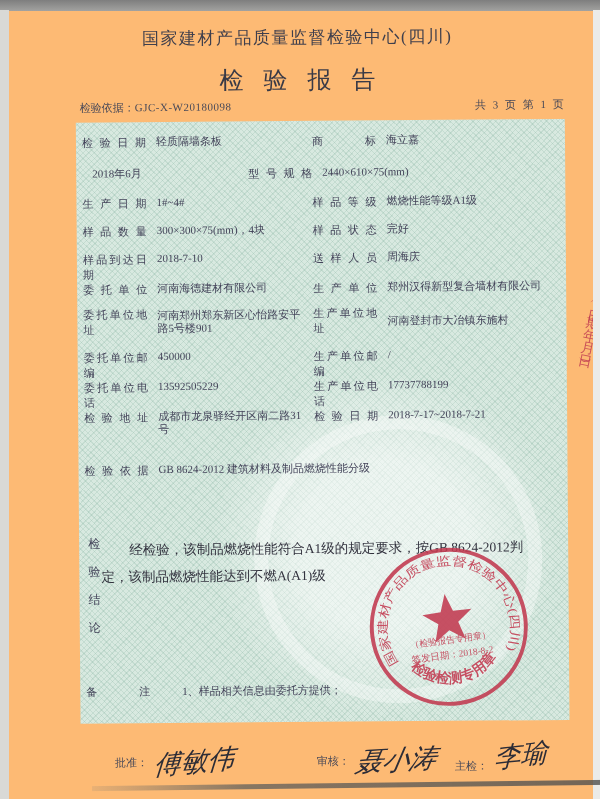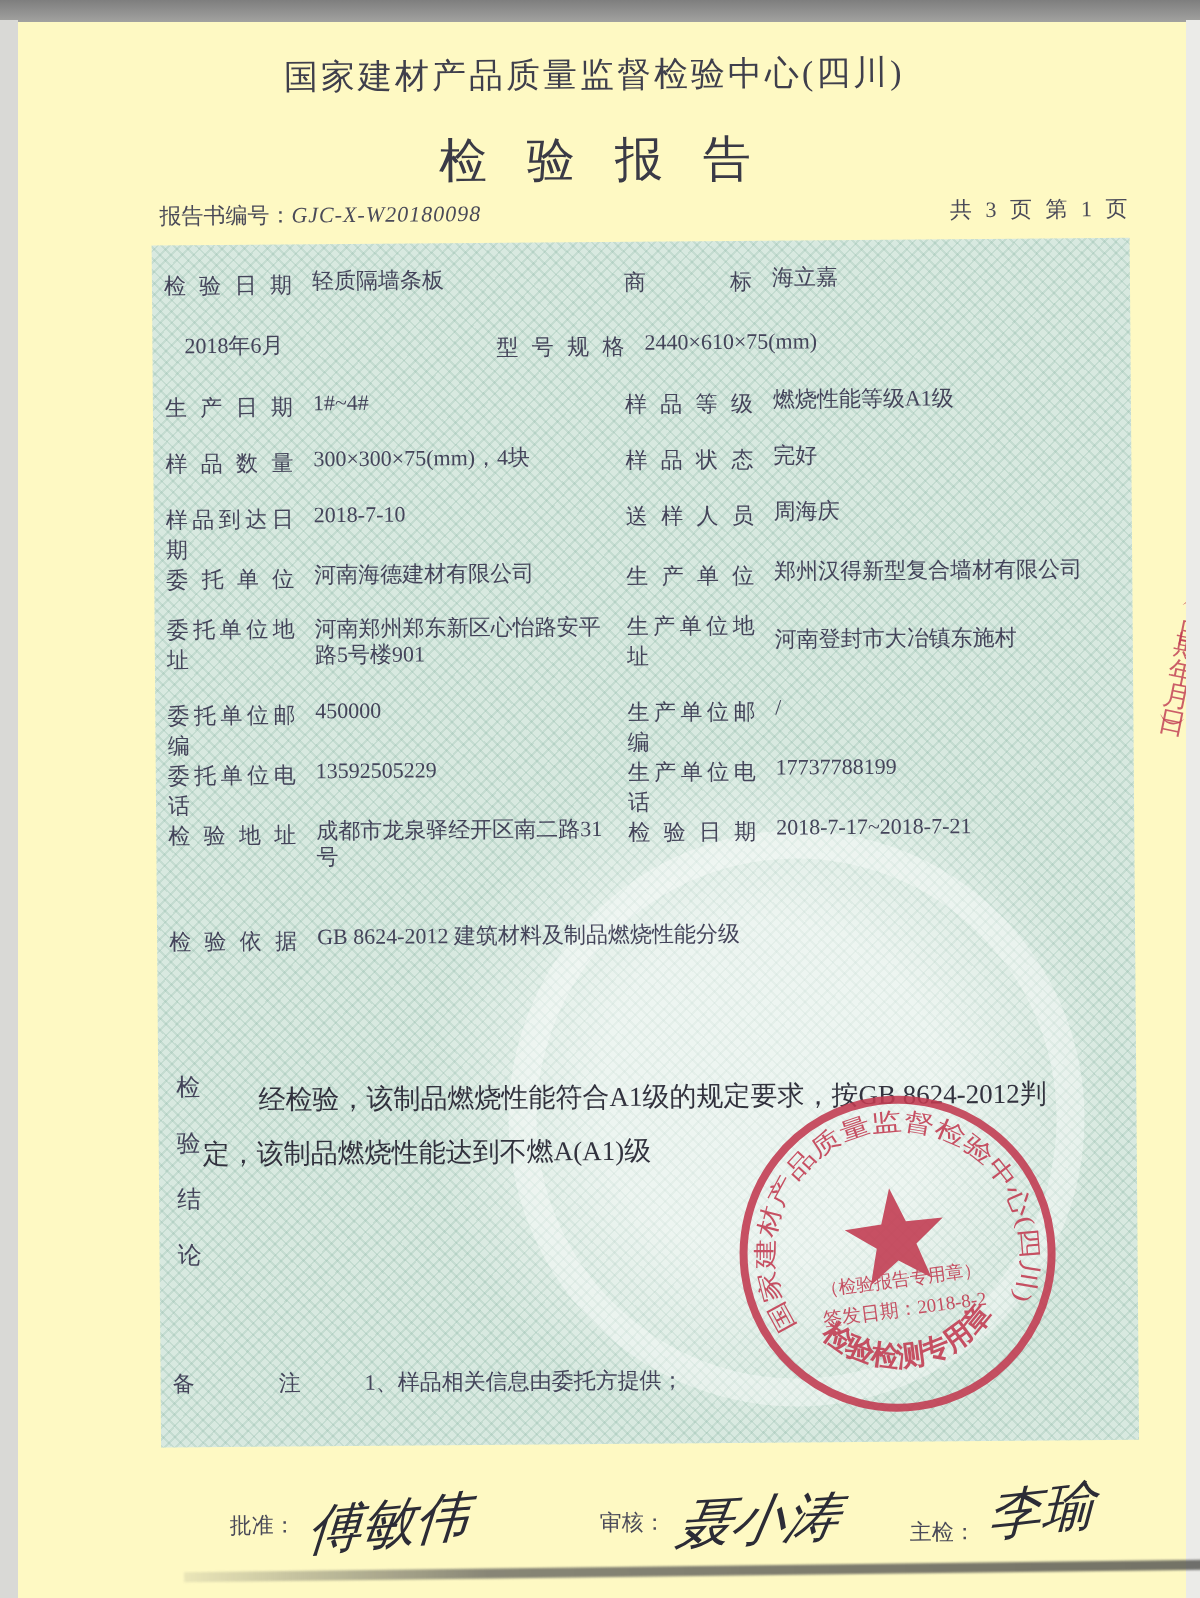--- a/index.html
+++ b/index.html
@@ -1,36 +1,36 @@
 <!DOCTYPE html>
 <html><head>
 <meta charset="utf-8">
 <style>
   html,body{margin:0;padding:0;}
   body{
     width:600px;height:799px;overflow:hidden;position:relative;
     background:#b9b9b5;
     font-family:"Liberation Serif","DejaVu Serif",serif;
   }
-  .scan{position:absolute;inset:0;background:#fef9c3;}
+  .scan{position:absolute;inset:0;background:#fdba74;}
   .top-strip{position:absolute;left:0;top:0;width:600px;height:11px;
     background:linear-gradient(#7e7e7e,#a2a2a0);}
   .left-strip{position:absolute;left:0;top:10px;width:9px;height:789px;background:#d9d9d6;}
   .right-strip{position:absolute;right:0;top:10px;width:7px;height:789px;background:#ebebe8;}
   .bottom-shadow{position:absolute;left:92px;top:783px;width:512px;height:5px;
     background:linear-gradient(90deg,rgba(120,120,118,.15),rgba(95,95,92,.75) 30%,rgba(80,80,78,.8));
     transform:rotate(-0.7deg);filter:blur(.6px);}
   .content{position:absolute;inset:0;transform:rotate(-0.45deg);transform-origin:50% 50%;}
 
   .org-name{position:absolute;left:0;top:26px;width:600px;text-align:center;
     font-size:17px;letter-spacing:1.5px;color:#3f3f4c;}
   .doc-title{position:absolute;left:0;top:64px;width:600px;text-align:center;
     font-size:24px;letter-spacing:20px;text-indent:20px;color:#3a3a46;}
   .report-line{position:absolute;left:82px;top:99px;width:486px;font-size:11px;color:#4a4a58;}
-  .report-no{letter-spacing:.5px;font-style:italic;}
+  .report-no{letter-spacing:.5px;}
   .pagination{position:absolute;right:0;top:0;font-size:11px;letter-spacing:2px;color:#4a4a58;}
 
   .green-band{position:absolute;left:78px;top:121px;width:489px;height:601px;
     background-color:#d8e9e0;
     background-image:
       repeating-linear-gradient(45deg, rgba(118,168,148,.20) 0 1px, rgba(255,255,255,0) 1px 4px),
       repeating-linear-gradient(-45deg, rgba(118,168,148,.20) 0 1px, rgba(255,255,255,0) 1px 4px);
   }
   .watermark{position:absolute;left:135px;top:255px;width:340px;height:340px;border-radius:50%;
     background:radial-gradient(circle, rgba(255,255,255,.55) 0 35%, rgba(255,255,255,0) 72%);}
@@ -59,34 +59,34 @@
 
   .remark-row{position:absolute;left:84px;top:683px;display:flex;font-size:11px;color:#44445a;}
   .remark-row .lbl{width:64px;}
   .remark-text{margin-left:32px;}
 
   .sign-line{position:absolute;left:84px;top:733px;width:486px;height:50px;font-size:11px;color:#4a4a58;}
   .sig-group{position:absolute;display:flex;align-items:center;}
   .sig-name{font-size:27px;font-style:italic;color:#2c2c36;margin-left:6px;
     font-family:"DejaVu Serif","Liberation Serif",serif;white-space:nowrap;}
   .sig-a{left:28px;top:10px;} .sig-a .sig-name{transform:rotate(-5deg) skewX(-10deg);}
-  .sig-b{left:213px;top:10px;} .sig-b .sig-name{transform:rotate(-3deg) skewX(-14deg);}
+  .sig-b{left:230px;top:10px;} .sig-b .sig-name{transform:rotate(-3deg) skewX(-14deg);}
   .sig-c{left:368px;top:6px;align-items:flex-end;} .sig-c .sig-name{transform:rotate(-6deg) skewX(-8deg);}
 </style>
 </head>
 <body>
 
 <div class="scan">
   <div class="content">
 
     <div class="org-name">国家建材产品质量监督检验中心(四川)</div>
     <div class="doc-title">检验报告</div>
 
     <div class="report-line">
-      <span>报告书编号：</span><span class="report-no">GJC-X-W20180098</span>
+      <span>检验依据：</span><span class="report-no">GJC-X-W20180098</span>
       <span class="pagination">共 3 页 第 1 页</span>
     </div>
 
     <div class="green-band">
       <div class="watermark"></div>
       <div class="watermark-ring"></div>
     </div>
 
     <div class="row" style="top:134px">
       <span class="lbl">检验日期</span>

